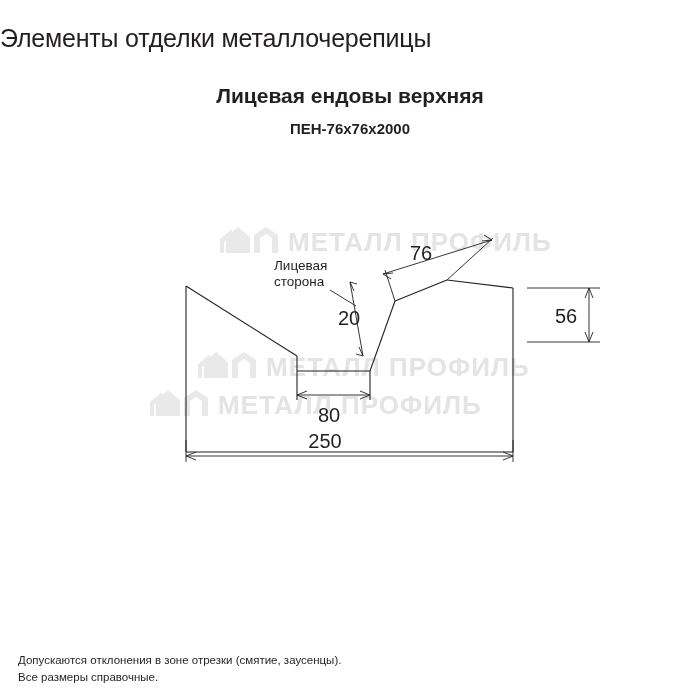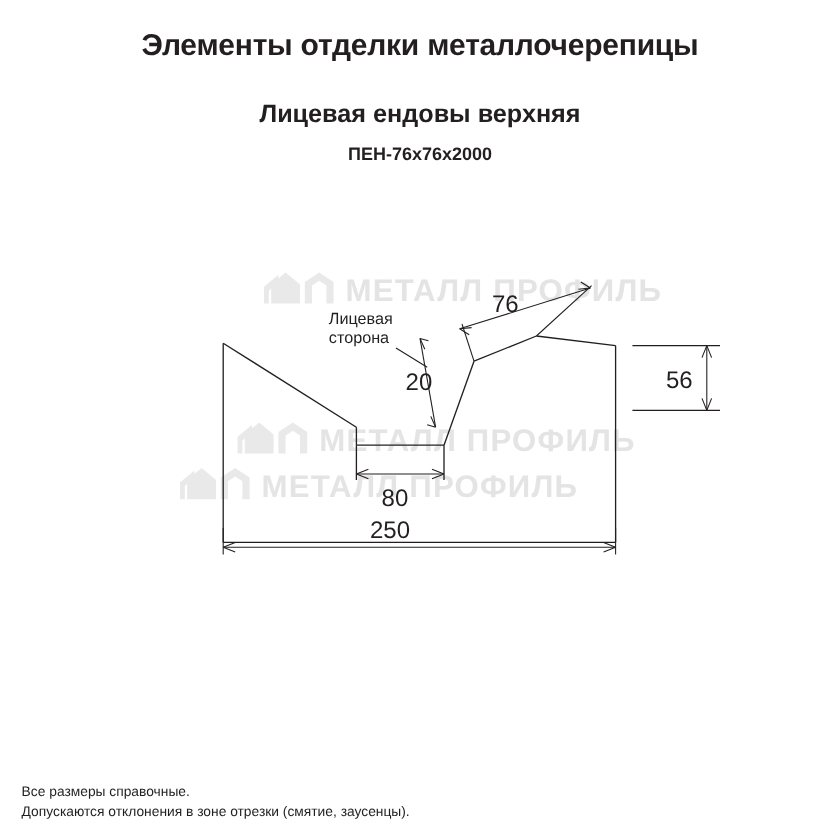--- a/index.html
+++ b/index.html
@@ -18,23 +18,23 @@
   .page {
     position: relative;
     width: 700px;
     height: 700px;
   }
   .title {
     position: absolute;
     top: 24px;
     left: 0;
     width: 700px;
-    text-align: center;
+    text-align: left;
     font-size: 25px;
-    font-weight: bold;
+    font-weight: normal;
     letter-spacing: -0.2px;
   }
   .subtitle {
     position: absolute;
     top: 84px;
     left: 0;
     width: 700px;
     text-align: center;
     font-size: 21px;
     font-weight: bold;
@@ -203,17 +203,17 @@
         <path class="dim" d="M513 286 l-10 -4 M513 286 l-10 4"></path>
         <path class="dim" d="M186 270 L186 292"></path>
         <path class="dim" d="M513 270 L513 292"></path>
         <text class="dimtext" x="325" y="278" text-anchor="middle">250</text>
       </g>
 
     </svg>
   </div>
 
   <div class="footer">
+    <div>Допускаются отклонения в зоне отрезки (смятие, заусенцы).</div>
     <div>Все размеры справочные.</div>
-    <div>Допускаются отклонения в зоне отрезки (смятие, заусенцы).</div>
   </div>
 
 </div>
 
 </body></html>

